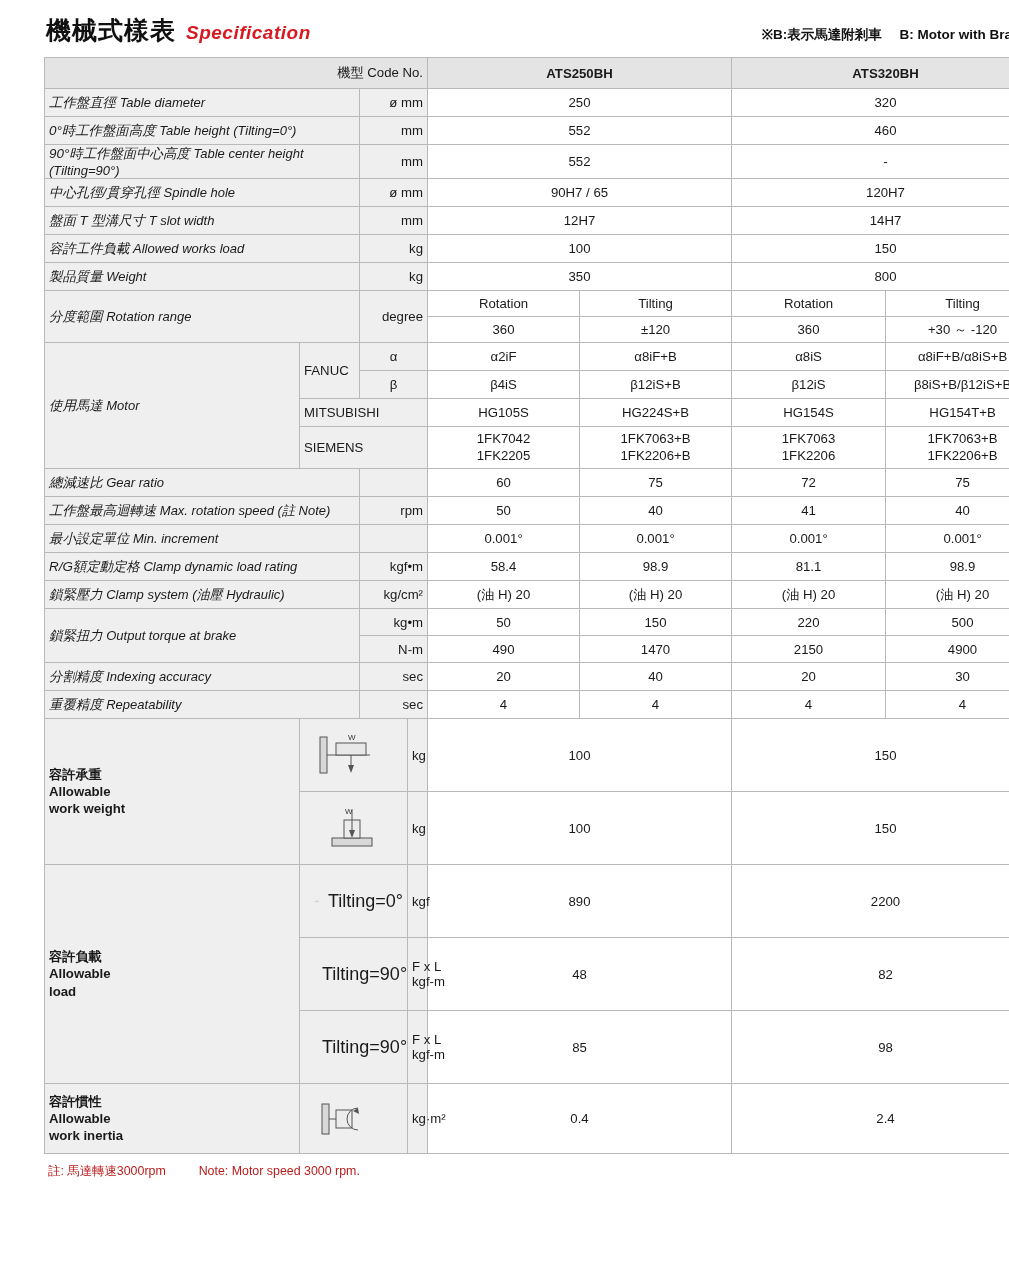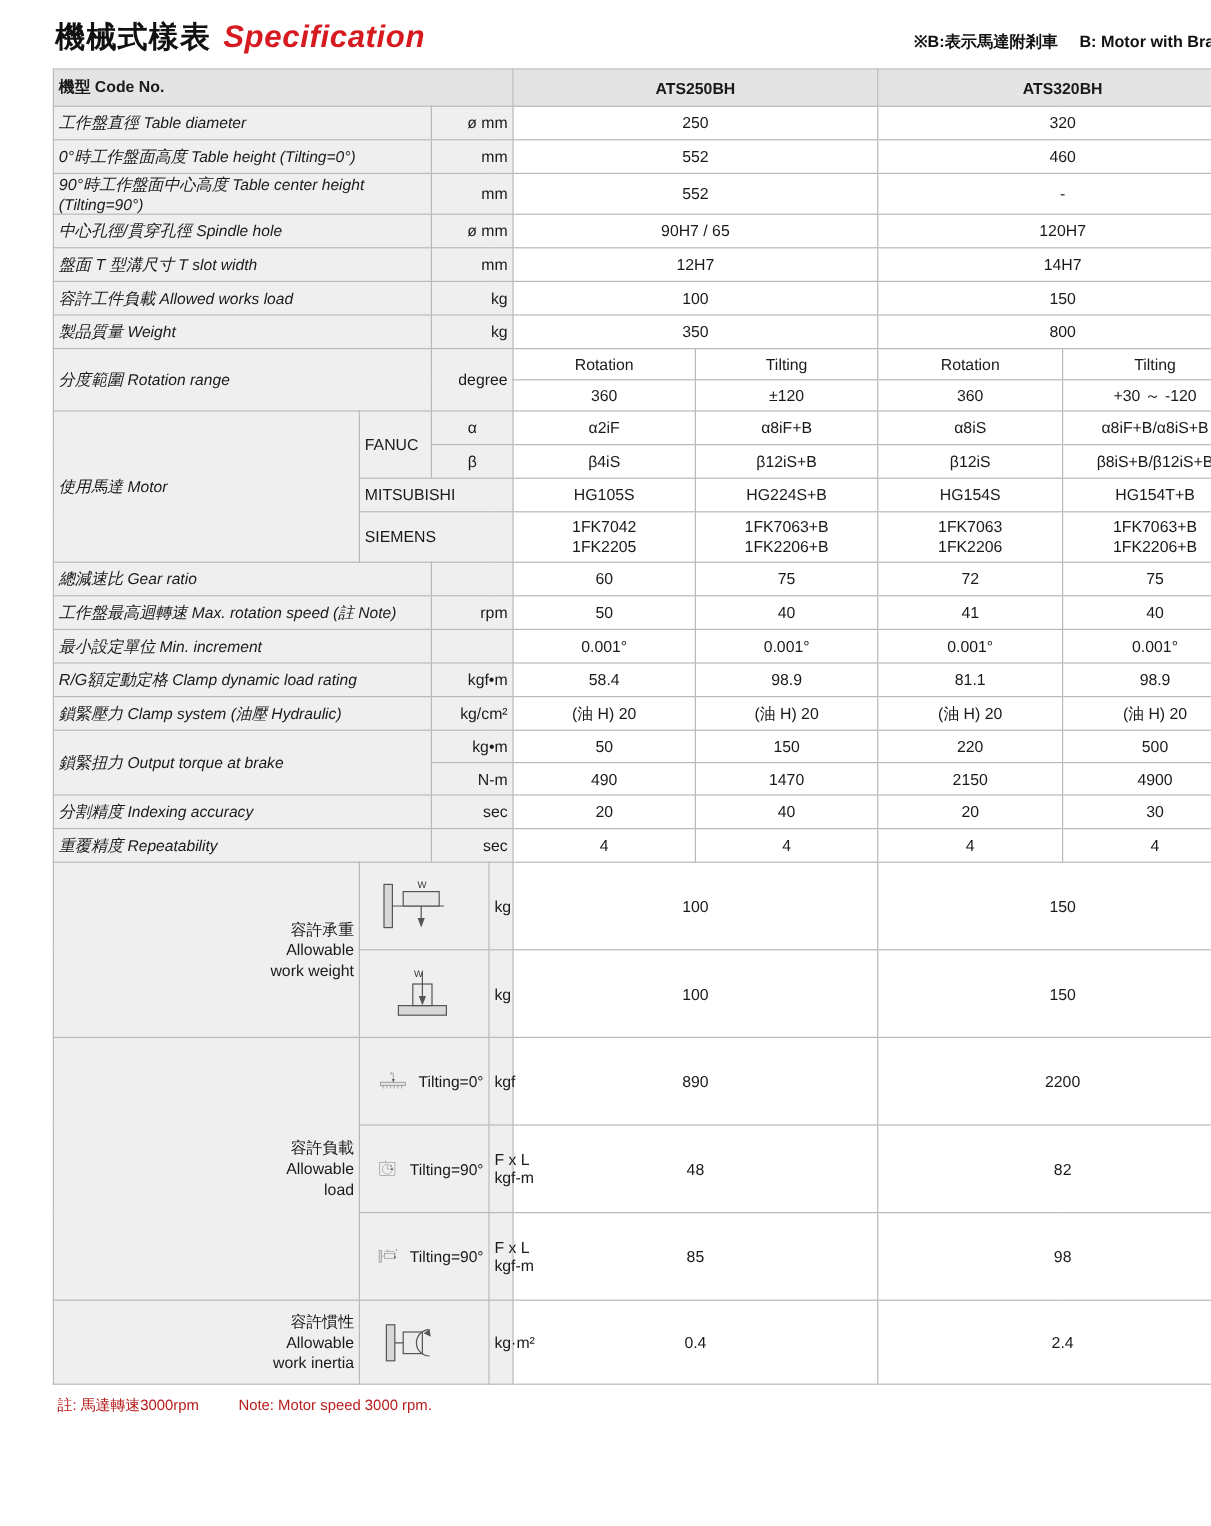--- a/index.html
+++ b/index.html
@@ -9,53 +9,53 @@
     font-family:"Liberation Sans", sans-serif;
     color:#1a1a1a;
     -webkit-font-smoothing:antialiased;
   }
   .page{position:relative;width:1009px;height:1272px;box-sizing:border-box;padding:14px 12px 0 12px;margin-left:32px;}
 
   
   .head{display:flex;align-items:flex-end;justify-content:space-between;margin:0 2px 10px 2px;}
   .head-left{display:flex;align-items:baseline;gap:10px;}
   .title-cn{font-size:25px;font-weight:bold;letter-spacing:1px;color:#111;}
-  .title-en{font-size:26px;font-weight:bold;font-style:italic;color:#d71920;letter-spacing:.5px;}
+  .title-en{font-size:19px;font-weight:bold;font-style:italic;color:#d71920;letter-spacing:.5px;}
   .head-right{font-size:13.5px;color:#111;white-space:nowrap;padding-bottom:3px;}
   .head-right .b2{margin-left:14px;font-weight:bold;}
   .head-right .bb{font-weight:bold;}
 
   
   table.spec{border-collapse:collapse;width:985px;table-layout:fixed;}
   table.spec td,table.spec th{
     border:1px solid #b9b9b9;
     font-size:13.2px;
     color:#1a1a1a;
     padding:0 4px;
     vertical-align:middle;
     background:#fff;
   }
   .lbl{background:#efefef !important;text-align:left;padding-left:8px;font-style:italic;}
   .lbl .cn{font-size:13.4px;}
   .lbl .en{font-size:13px;}
   .unit{background:#efefef !important;text-align:right;font-size:10.5px;color:#333;padding-right:6px;white-space:nowrap;}
   .ctr{text-align:center;}
   .hdr{background:#e4e4e4 !important;text-align:center;font-weight:bold;font-size:15px;height:30px;}
-  .hdrlbl{background:#e4e4e4 !important;text-align:left;padding-left:8px;font-weight:bold;font-size:16px;height:30px;}
+  .hdrlbl{background:#e4e4e4 !important;text-align:right;padding-left:8px;font-weight:normal;font-size:16px;height:30px;}
   .row{height:28px;}
   .sub{background:#efefef !important;text-align:center;font-size:12.6px;}
   .subl{background:#efefef !important;text-align:left;padding-left:8px;font-size:12.6px;}
   .two-line{line-height:1.25;}
   .small{font-size:11px;}
 
   .imgcell{background:#efefef !important;padding:2px 4px;}
   .imgbox{display:flex;align-items:center;gap:8px;justify-content:flex-start;padding-left:10px;}
   .imgbox svg{display:block;}
-  .imglabel{font-size:13px;}
-  .lbl-multi{background:#efefef !important;text-align:right;padding-left:8px;line-height:1.3;font-size:13px;}
+  .imglabel{font-size:18px;}
+  .lbl-multi{background:#efefef !important;text-align:left;padding-left:8px;line-height:1.3;font-size:13px;font-weight:bold;}
 
   .note{margin:9px 4px 0 4px;font-size:12.4px;color:#b91c1c;}
   .note .sp{display:inline-block;width:26px;}
 </style>
 </head>
 <body>
 
 <div class="page">
 
   <div class="head">

